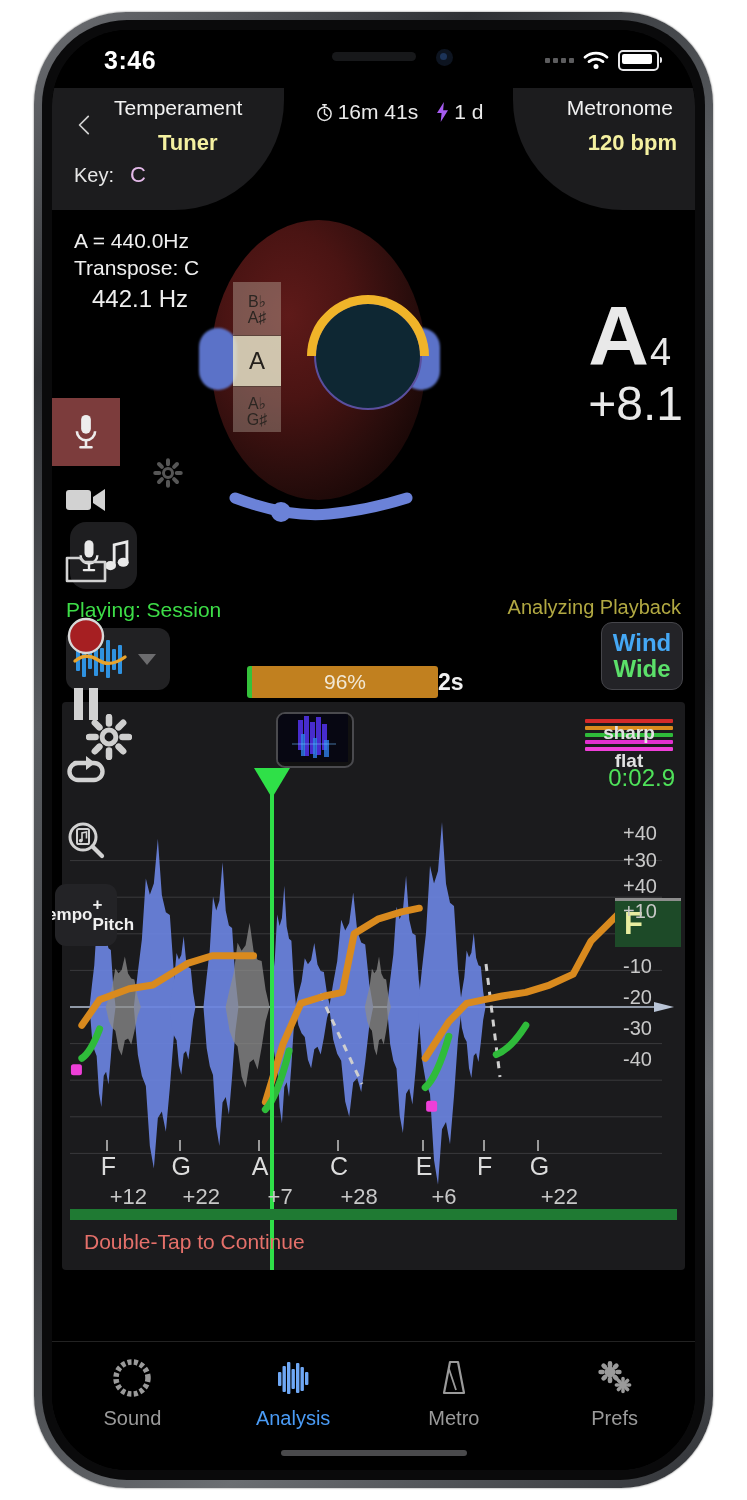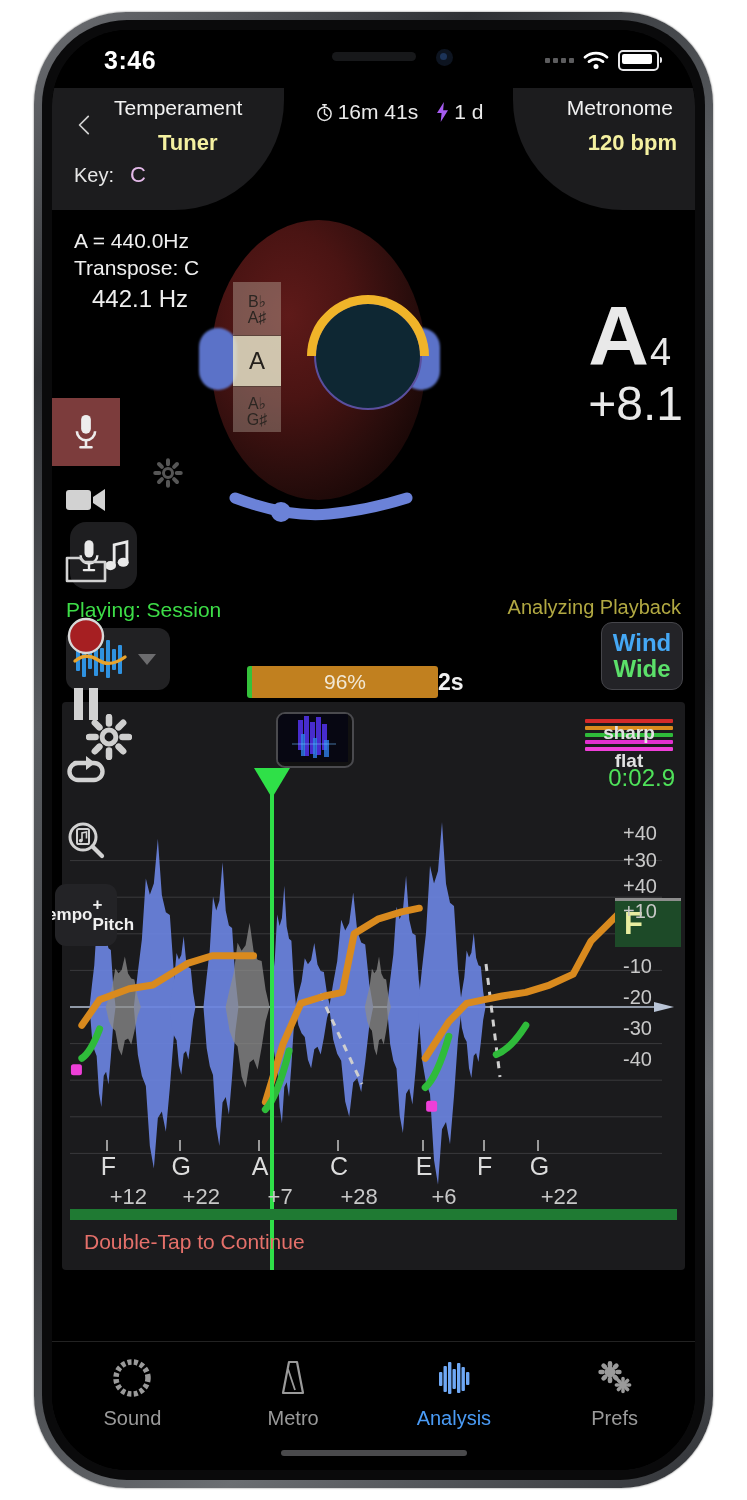--- a/index.html
+++ b/index.html
@@ -461,40 +461,40 @@
             </div>
           </div>
 
           <div class="tabbar">
             <div class="tab">
               <svg width="40" height="40" viewBox="0 0 40 40">
                 <circle cx="20" cy="20" r="16" fill="none" stroke="#9a9a9a" stroke-width="5.5" stroke-dasharray="4 2.4"></circle>
               </svg>
               <span>Sound</span>
             </div>
-            <div class="tab">
-              <svg width="40" height="40" viewBox="0 0 40 40">
-                <path d="M16 4 h8 l6 31 H10 Z" fill="none" stroke="#9a9a9a" stroke-width="2.2" stroke-linejoin="round"></path>
-                <path d="M22 32 L15 11" stroke="#9a9a9a" stroke-width="1.8"></path>
-              </svg>
-              <span>Metro</span>
-            </div>
             <div class="tab active">
               <svg width="40" height="40" viewBox="0 0 40 40">
                 <g fill="#6fa8f5">
                   <rect x="5" y="14" width="3.4" height="14" rx="1"></rect>
                     <rect x="9.5" y="8" width="3.4" height="26" rx="1"></rect>
                   <rect x="14" y="4" width="3.4" height="32" rx="1"></rect>
                     <rect x="18.5" y="11" width="3.4" height="20" rx="1"></rect>
                   <rect x="23" y="5" width="3.4" height="30" rx="1"></rect>
                     <rect x="27.5" y="9" width="3.4" height="24" rx="1"></rect>
                   <rect x="32" y="14" width="3.4" height="13" rx="1"></rect>
                 </g>
               </svg>
               <span>Analysis</span>
+            </div>
+            <div class="tab">
+              <svg width="40" height="40" viewBox="0 0 40 40">
+                <path d="M16 4 h8 l6 31 H10 Z" fill="none" stroke="#9a9a9a" stroke-width="2.2" stroke-linejoin="round"></path>
+                <path d="M22 32 L15 11" stroke="#9a9a9a" stroke-width="1.8"></path>
+              </svg>
+              <span>Metro</span>
             </div>
             <div class="tab">
               <svg width="40" height="40" viewBox="0 0 40 40">
                 <g fill="#9a9a9a">
                   <circle cx="15" cy="14" r="5.4"></circle>
                   <g stroke="#9a9a9a" stroke-width="4.6" stroke-linecap="round">
                     <path d="M15 5.4v2M15 21v2M5.6 14h2M22.4 14h2M8.6 7.6l1.5 1.5M19.9 18.9l1.5 1.5M21.4 7.6l-1.5 1.5M10.1 18.9l-1.5 1.5"></path>
                   </g>
                   <circle cx="28" cy="27" r="4"></circle>
                   <g stroke="#9a9a9a" stroke-width="3.6" stroke-linecap="round">

